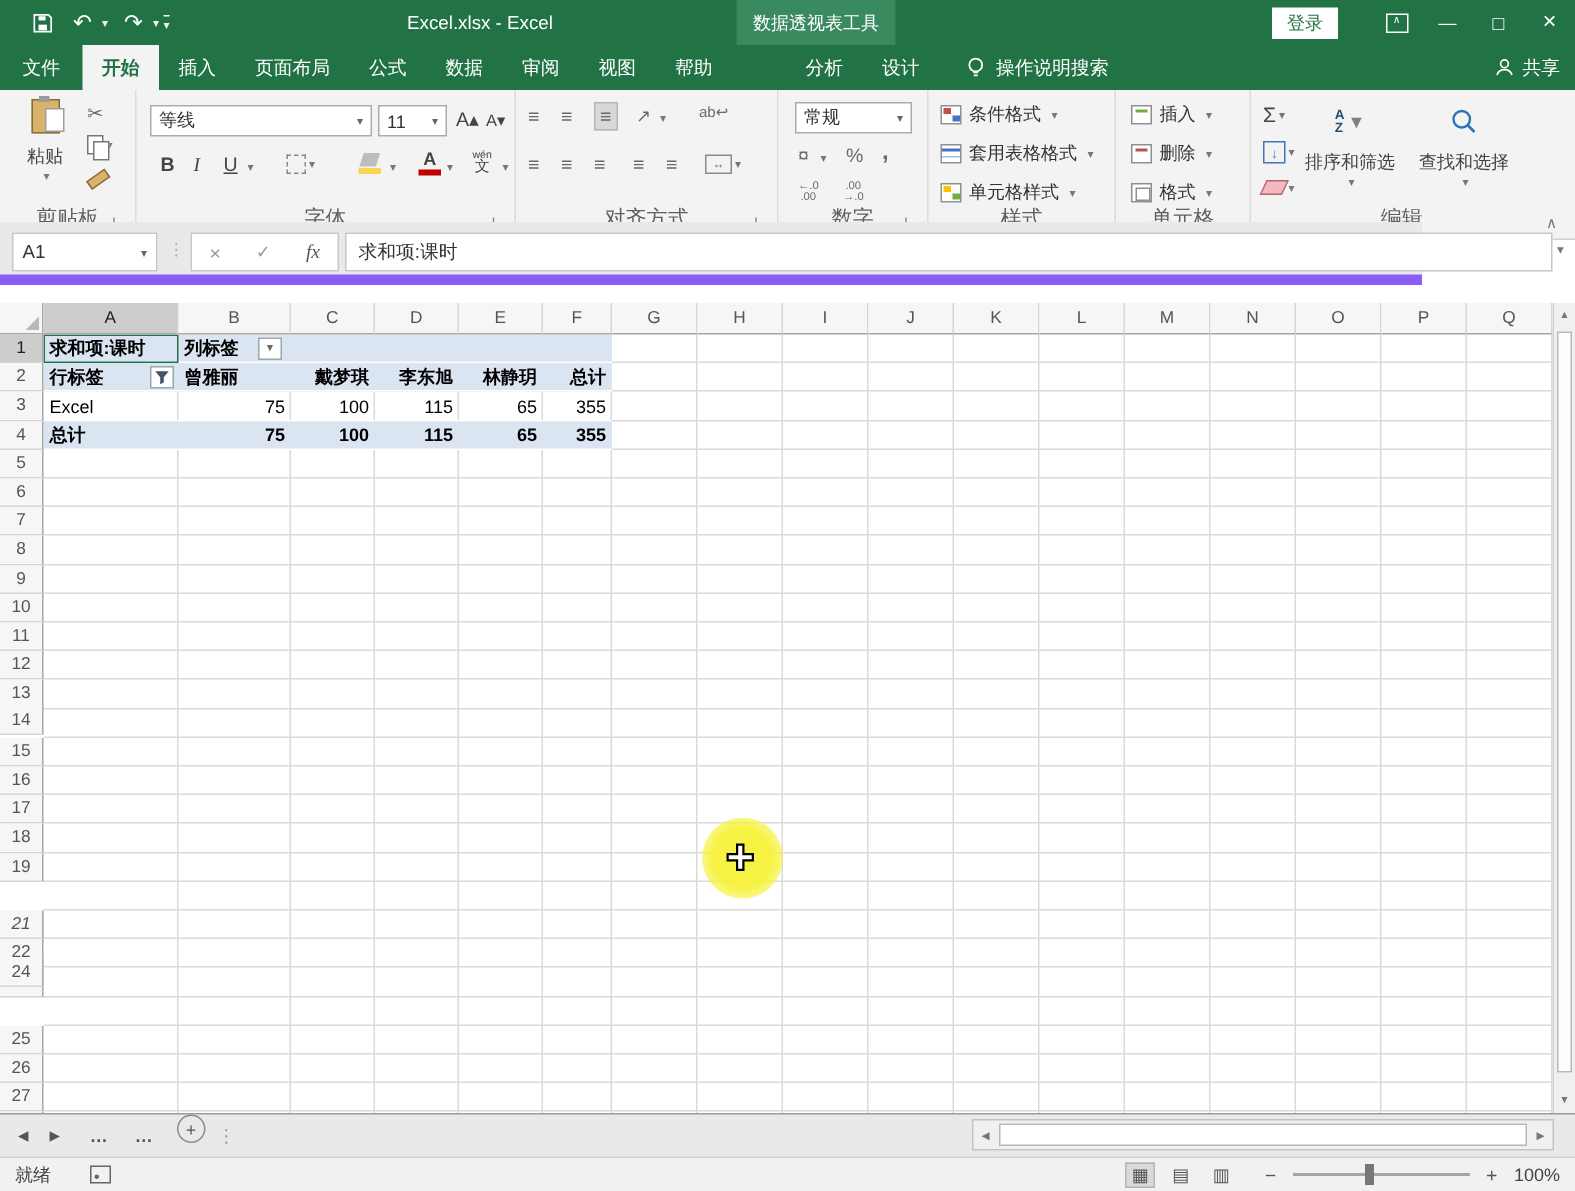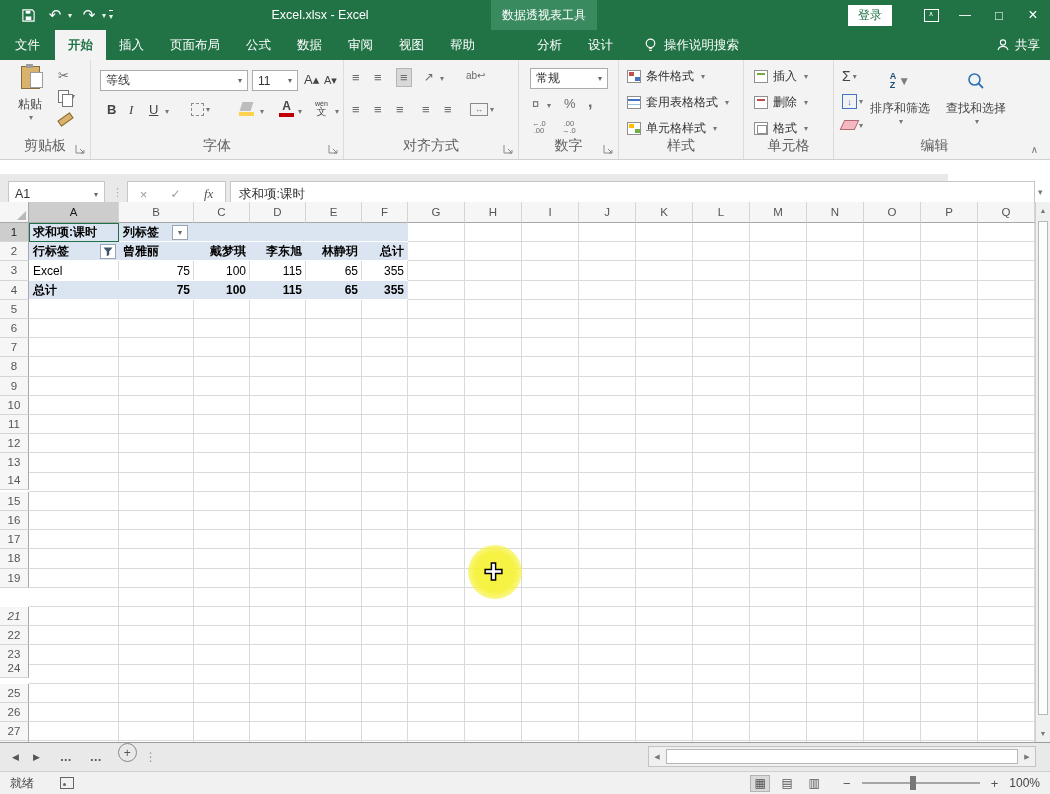--- a/index.html
+++ b/index.html
@@ -42,21 +42,21 @@
   .minigrid i{position:absolute;display:block;}
   #collapse{position:absolute;right:12px;bottom:4px;font-size:10px;color:#777;}
   
   .clip{width:17px;height:21px;background:#d9b36c;border:1px solid #8a6d3b;position:relative;}
   .clip:before{content:"";position:absolute;left:4px;top:-3px;width:7px;height:4px;background:#9c9c9c;}
   .clip:after{content:"";position:absolute;right:-4px;top:5px;width:11px;height:14px;background:#fff;border:1px solid #9c9c9c;}
   .copyic{width:9px;height:11px;border:1px solid #777;background:#fff;position:relative;}
   .copyic:after{content:"";position:absolute;left:3px;top:3px;width:9px;height:11px;border:1px solid #777;background:#fff;}
   .brush{width:13px;height:5px;background:#d9b36c;border:1px solid #8a6d3b;transform:rotate(-35deg);}
   
-  #fbar{position:absolute;left:0;top:174px;width:948px;height:42px;background:#e9e9e9;border-bottom:7px solid #8b5cf6;box-sizing:border-box;}
+  #fbar{position:absolute;left:0;top:148px;width:948px;height:42px;background:#e9e9e9;border-bottom:7px solid #8b5cf6;box-sizing:border-box;}
   .fbox{position:absolute;top:7px;height:26px;background:#fff;border:1px solid #c6c6c6;box-sizing:border-box;display:flex;align-items:center;font-size:12.5px;color:#333;}
   
   #grid{position:absolute;left:0;top:202px;width:1035px;height:540px;background:#fff;overflow:hidden;}
   .colhead{position:absolute;top:0;height:21px;background:#f6f6f6;border-right:1px solid #d5d5d5;border-bottom:1px solid #a8a8a8;
            display:flex;align-items:center;justify-content:center;font-size:11.5px;color:#555;box-sizing:border-box;z-index:4;}
   .colhead.sel{background:#cdcdcd;color:#1c1c1c;}
   .rowhead{position:absolute;left:0;width:29px;background:#f6f6f6;border-right:1px solid #a8a8a8;border-bottom:1px solid #d5d5d5;
            display:flex;align-items:center;justify-content:center;font-size:11.5px;color:#555;box-sizing:border-box;z-index:4;}
   .rowhead.sel{background:#cdcdcd;color:#1c1c1c;}
   #corner{position:absolute;left:0;top:0;width:29px;height:21px;background:#f6f6f6;border-right:1px solid #a8a8a8;border-bottom:1px solid #a8a8a8;box-sizing:border-box;z-index:4;}
@@ -460,21 +460,21 @@
       <div class="rowhead" style="top: 366.6px; height: 19.2px;">19</div>
       <div class="hline" style="top: 384.8px;"></div>
       <div class="rowhead" style="top: 406px; height: 19.2px;">20</div>
       <div class="hline" style="top: 404px;"></div>
       <div class="rowhead" style="top: 405px; height: 19.2px; font-style: italic;">21</div>
       <div class="hline" style="top: 423.2px;"></div>
       <div class="rowhead" style="top: 424.2px; height: 19.2px;">22</div>
       <div class="hline" style="top: 442.4px;"></div>
       <div class="rowhead" style="top: 443.4px; height: 19.2px;">23</div>
       <div class="hline" style="top: 461.6px;"></div>
-      <div class="rowhead" style="top: 437px; height: 19.2px; margin-top: 20px;">24</div>
+      <div class="rowhead" style="top: 437px; height: 19.2px;">24</div>
       <div class="hline" style="top: 480.8px;"></div>
       <div class="rowhead" style="top: 481.8px; height: 19.2px;">25</div>
       <div class="hline" style="top: 500px;"></div>
       <div class="rowhead" style="top: 501px; height: 19.2px;">26</div>
       <div class="hline" style="top: 519.2px;"></div>
       <div class="rowhead" style="top: 520.2px; height: 19.2px;">27</div>
       <div class="hline" style="top: 538.4px;"></div>
       <div class="rowhead" style="top: 539.4px; height: 19.2px;">28</div>
       <div id="pivot" style="left: 29px; top: 21px; width: 379px; height: 76.8px; position: absolute; z-index: 2;">
         <div class="prow blue" style="top: 0px; height: 19.2px;">

